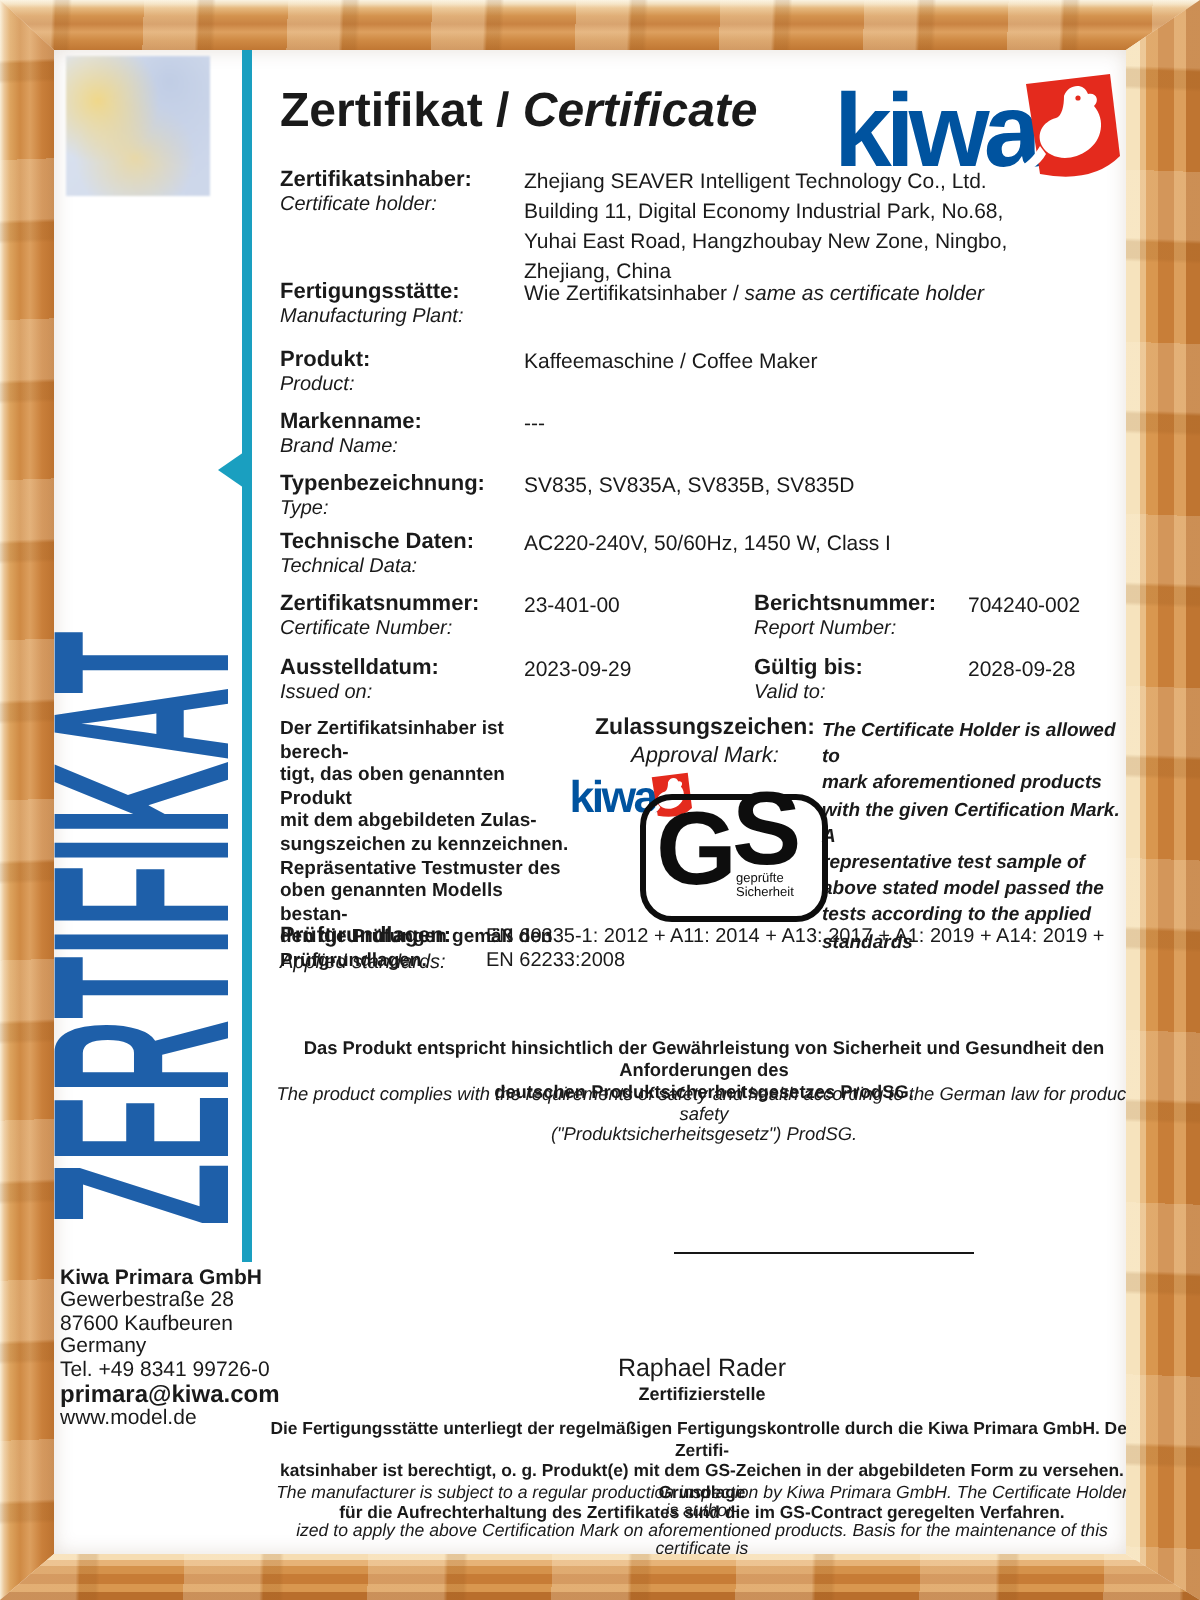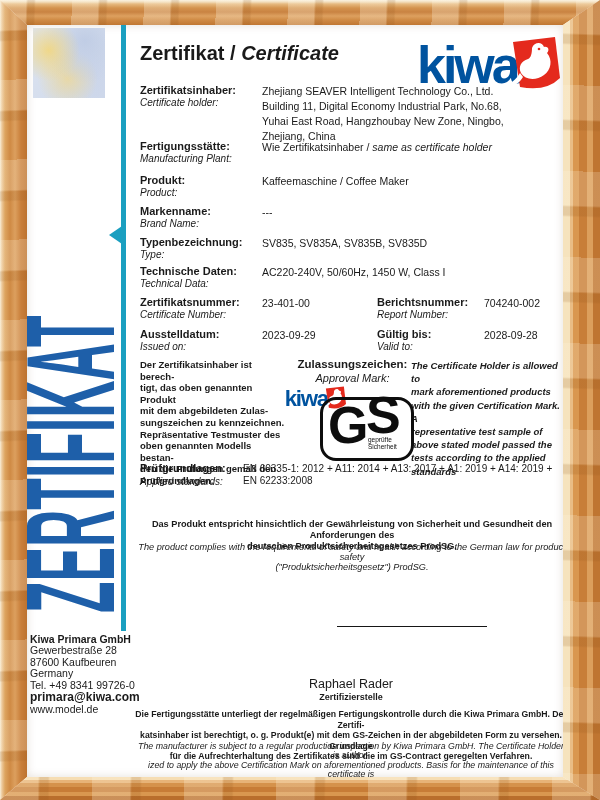--- a/index.html
+++ b/index.html
@@ -35,21 +35,21 @@
       linear-gradient(135deg,#dde4f1,#cfd9ea);
     filter:blur(.4px);}
   .vline{position:absolute;left:121px;top:25px;width:5px;height:606px;background:#1a9fc0;z-index:2;}
   .vline-notch{position:absolute;left:109px;top:226px;width:0;height:0;z-index:2;
     border-top:9px solid transparent;border-bottom:9px solid transparent;border-right:13px solid #1a9fc0;}
   .vtitle{position:absolute;left:8px;top:613px;transform-origin:0 0;
     transform:rotate(-90deg) scale(0.41,1);font-weight:bold;font-size:126px;line-height:1;
     color:#1e5fa9;white-space:nowrap;z-index:2;}
   
   .abs{position:absolute;z-index:3;}
-  .title{left:140px;top:42px;font-size:20px;font-weight:bold;}
+  .title{left:140px;top:42px;font-size:24px;font-weight:bold;}
   .title .it{font-style:italic;}
   .lbl{font-size:11px;font-weight:bold;line-height:13px;}
   .sub{font-size:10px;font-style:italic;line-height:12px;}
   .val{font-size:10.5px;line-height:15px;white-space:pre-line;}
   .val .it{font-style:italic;}
   .para{font-size:9.5px;font-weight:bold;line-height:11.6px;white-space:pre-line;}
   .para-it{font-size:9.5px;font-weight:bold;font-style:italic;line-height:13.2px;white-space:pre-line;}
   .std-line{font-size:10px;line-height:12.2px;}
   .center{text-align:center;}
   .comp-de{font-size:9.2px;font-weight:bold;line-height:11px;white-space:pre-line;}

